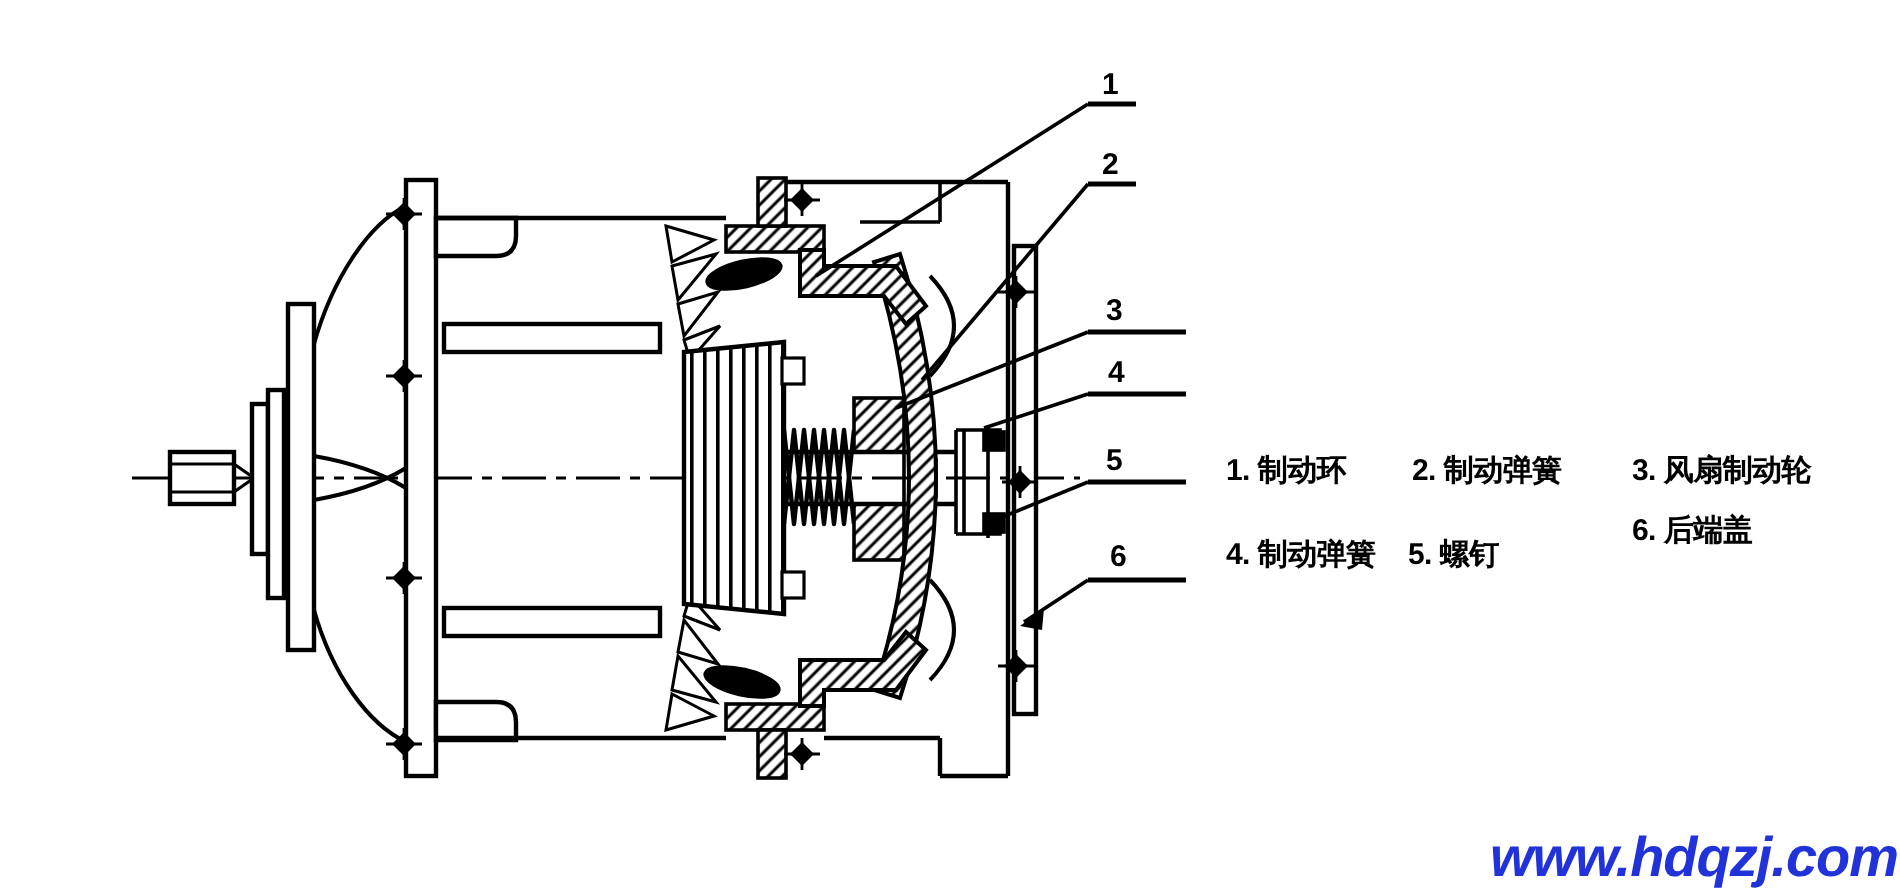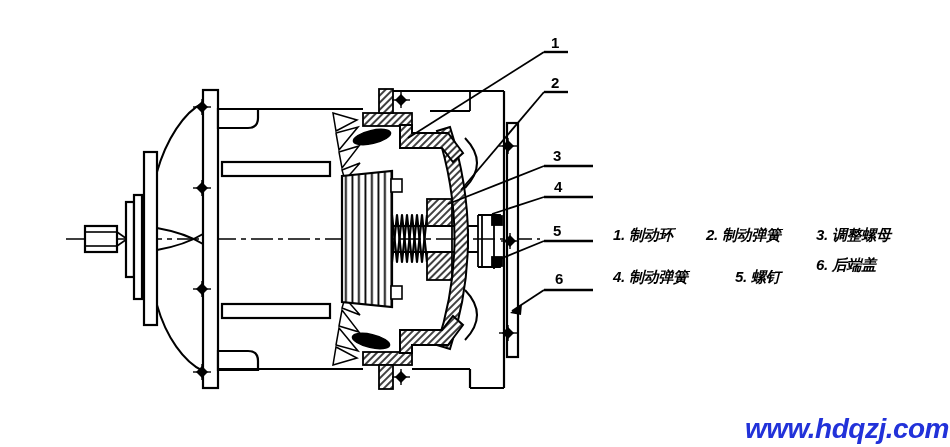--- a/index.html
+++ b/index.html
@@ -5,21 +5,21 @@
   html,body{margin:0;padding:0;background:#ffffff;}
   #stage{
     position:relative;width:950px;height:447px;background:#ffffff;overflow:hidden;
     font-family:"Liberation Sans","DejaVu Sans",sans-serif;
   }
   #drawing{position:absolute;left:0;top:0;}
   .callout-num{
     position:absolute;font-size:15px;font-weight:700;color:#000;line-height:1;
     font-family:"Liberation Sans","DejaVu Sans",sans-serif;
   }
-  .legend{position:absolute;left:0;top:0;width:950px;height:339px;pointer-events:none;font-style:italic;}
+  .legend{position:absolute;left:0;top:0;width:950px;height:339px;pointer-events:none;}
   .legend-item{
     position:absolute;font-size:15px;font-weight:700;color:#000;white-space:nowrap;
     letter-spacing:-0.3px;
   }
   .legend-item .num{margin-right:4px;}
   #watermark{
     position:absolute;left:725px;top:413px;width:225px;
     font-size:28px;font-weight:700;font-style:italic;letter-spacing:-0.5px;
     font-family:"Liberation Sans","DejaVu Sans",sans-serif;white-space:nowrap;
   }
@@ -208,26 +208,26 @@
   <div class="callout-num" style="left:555px;top:271px">6</div>
 
   <div class="legend">
     <div class="legend-item" style="left:613px;top:226px">
       <span class="num">1.</span><span>制动环</span>
     </div>
     <div class="legend-item" style="left:706px;top:226px">
       <span class="num">2.</span><span>制动弹簧</span>
     </div>
     <div class="legend-item" style="left:816px;top:226px">
-      <span class="num">3.</span><span>调整螺母</span>
+      <span class="num">3.</span><span>风扇制动轮</span>
     </div>
     <div class="legend-item" style="left:613px;top:268px">
       <span class="num">4.</span><span>制动弹簧</span>
     </div>
-    <div class="legend-item" style="left:735px;top:268px">
+    <div class="legend-item" style="left:704px;top:268px">
       <span class="num">5.</span><span>螺钉</span>
     </div>
     <div class="legend-item" style="left:816px;top:256px">
       <span class="num">6.</span><span>后端盖</span>
     </div>
   </div>
 
   <div id="watermark" style="color: rgb(34, 50, 217); margin-left: 20px;">www.hdqzj.com</div>
 
 </div>

